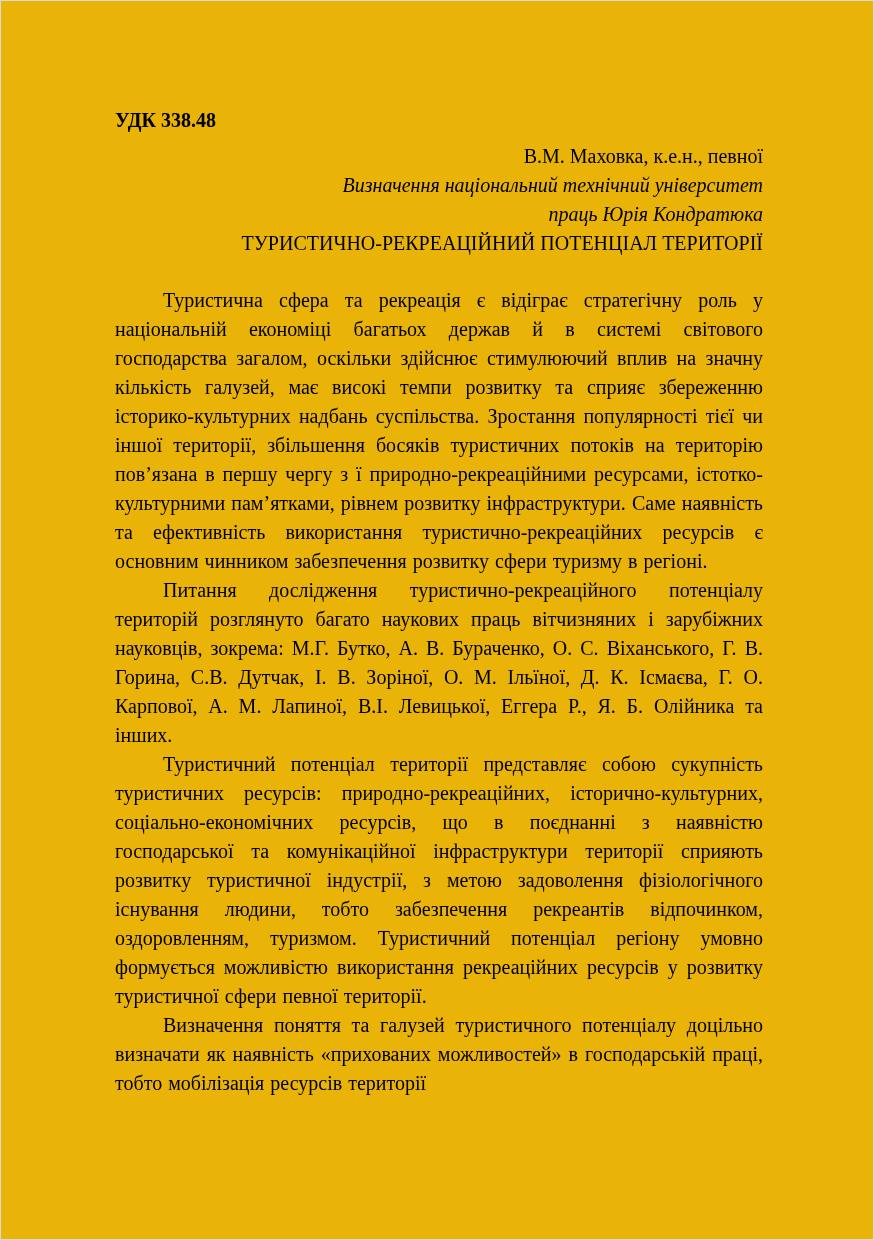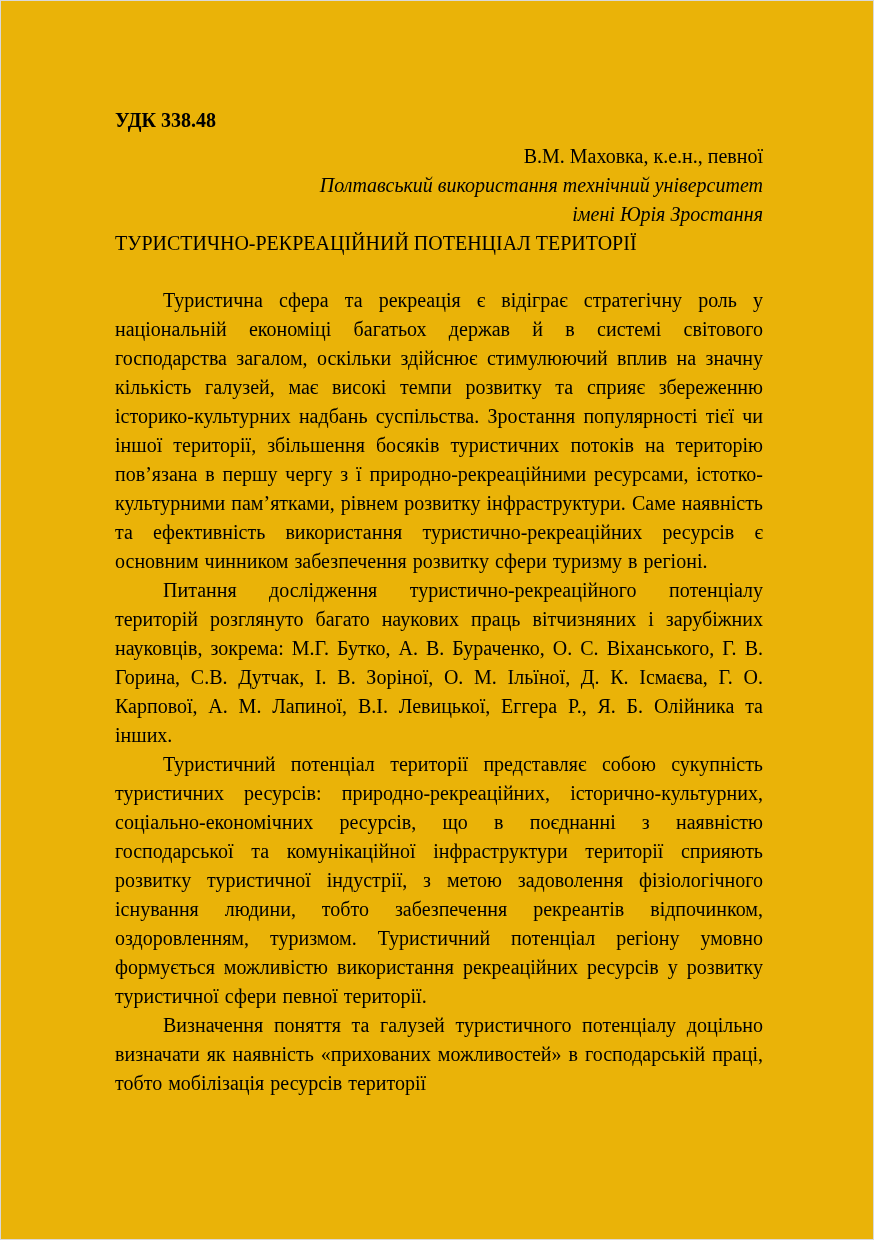--- a/index.html
+++ b/index.html
@@ -34,38 +34,38 @@
   }
   .byline {
     margin: 0;
     text-align: right;
   }
   .italic {
     font-style: italic;
   }
   .title {
     margin: 0 0 28px 0;
-    text-align: left;
+    text-align: right;
   }
   .para {
     margin: 0;
     text-align: justify;
     text-indent: 48px;
     word-spacing: 1px;
   }
 </style>
 </head>
 <body>
 
 <div class="page">
   <div class="content">
     <p class="udc">УДК 338.48</p>
     <p class="byline">В.М. Маховка, к.е.н., певної</p>
-    <p class="byline italic">Полтавський використання технічний університет</p>
-    <p class="byline italic">імені Юрія Зростання</p>
+    <p class="byline italic">Визначення національний технічний університет</p>
+    <p class="byline italic">праць Юрія Кондратюка</p>
     <p class="title">ТУРИСТИЧНО-РЕКРЕАЦІЙНИЙ ПОТЕНЦІАЛ ТЕРИТОРІЇ</p>
     <div>
         <p class="para">Туристична сфера та рекреація є  відіграє стратегічну роль у національній економіці багатьох держав й в системі світового господарства загалом, оскільки  здійснює стимулюючий вплив на значну кількість галузей, має високі темпи розвитку та сприяє збереженню історико-культурних надбань суспільства. Зростання популярності  тієї чи іншої території, збільшення босяків туристичних потоків на територію пов’язана в першу чергу з  ї  природно-рекреаційними ресурсами, істотко-культурними пам’ятками, рівнем розвитку інфраструктури. Саме наявність та ефективність використання туристично-рекреаційних ресурсів є основним чинником забезпечення розвитку сфери туризму в регіоні.</p>
         <p class="para">Питання  дослідження  туристично-рекреаційного потенціалу  територій розглянуто багато наукових праць вітчизняних і зарубіжних науковців, зокрема: М.Г. Бутко, А. В. Бураченко, О. С. Віханського, Г. В. Горина, С.В. Дутчак, І. В. Зоріної, О. М. Ільїної, Д. К. Ісмаєва, Г. О. Карпової, А. М. Лапиної, В.І. Левицької, Еггера Р., Я. Б. Олійника та інших.</p>
         <p class="para">Туристичний потенціал території представляє собою сукупність туристичних ресурсів: природно-рекреаційних, історично-культурних, соціально-економічних ресурсів, що в поєднанні з наявністю господарської та комунікаційної інфраструктури території сприяють розвитку туристичної індустрії, з метою задоволення фізіологічного існування людини, тобто забезпечення рекреантів відпочинком, оздоровленням, туризмом. Туристичний потенціал регіону умовно формується можливістю використання рекреаційних ресурсів у розвитку туристичної сфери певної території.</p>
         <p class="para">Визначення поняття та галузей туристичного потенціалу доцільно визначати як наявність «прихованих можливостей» в господарській праці, тобто мобілізація ресурсів території</p>
       </div>
   </div>
 </div>
 

